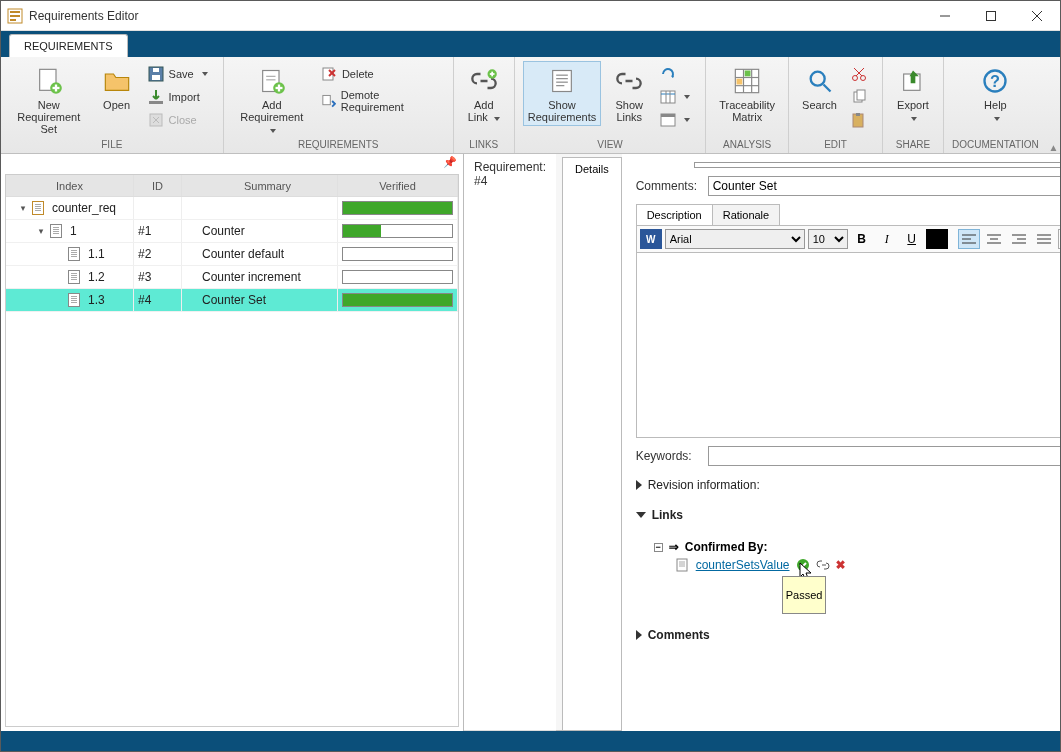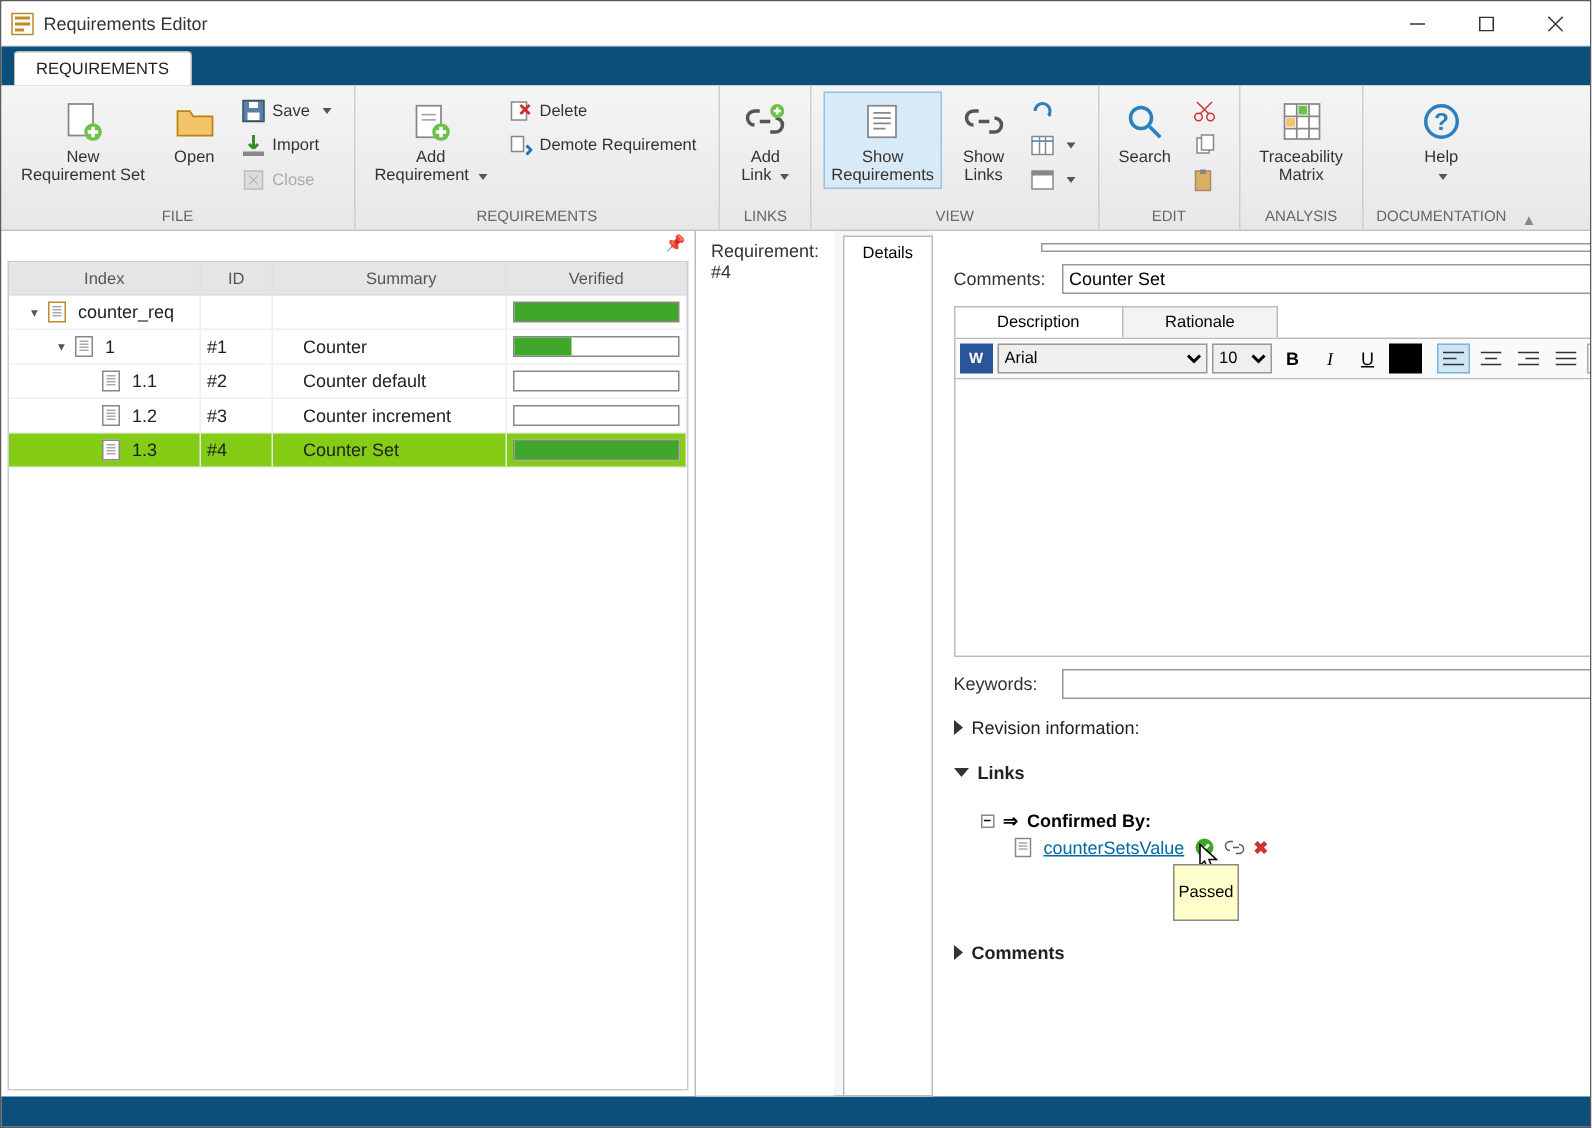--- a/index.html
+++ b/index.html
@@ -36,41 +36,41 @@
   .main { flex:1; display:flex; min-height:0;}
   .left { width:463px; border-right:1px solid #bbb; display:flex; flex-direction:column; background:#fff;}
   .left .pushpin { height:16px; display:flex; justify-content:flex-end; align-items:center; padding-right:6px; color:#666; font-size:11px;}
 
   
   .ttable { flex:1; border:1px solid #ccc; margin:4px; overflow:auto;}
   .thdr { display:flex; background:#e5e5e5; border-bottom:1px solid #ddd; height:22px; font-size:11px; color:#555;}
   .thdr > div { border-right:1px solid #e0e0e0; display:flex; align-items:center; justify-content:center;}
   .c-idx { width:128px;} .c-id { width:48px;} .c-sum{width:140px;margin-left:16px;} .c-ver{flex:1;}
   .trow { display:flex; height:23px; font-size:12px; color:#222; align-items:center; border-bottom:1px solid #f0f0f0;}
-  .trow.sel { background:#84cc16;}
+  .trow.sel { background:#5eead4;}
   .trow > div { border-right:1px solid #eee; height:100%; display:flex; align-items:center; padding:0 4px;}
   .trow .c-idx { gap:4px;}
   .indent { display:inline-block;}
   .exp { width:10px; display:inline-flex; justify-content:center; color:#555; font-size:9px;}
   .docicn { width:12px;height:14px; border:1px solid #888; background:#fff; position:relative;}
   .docicn::after{content:"";position:absolute;top:2px;left:2px;right:2px;height:1px;background:#aaa;box-shadow:0 2px #aaa,0 4px #aaa,0 6px #aaa;}
   .verbar { height:14px; width:100%; border:1px solid #888; background:#fff; position:relative;}
   .verbar .fill { position:absolute; top:0;left:0;bottom:0; background:#3fa72a;}
 
   
   .right { flex:1; display:flex; flex-direction:row; overflow:auto;}
   .reqhdr { font-size:12px; padding:6px 10px; border-bottom:1px solid #ddd; color:#333;}
   .dtabs { display:flex; border-bottom:1px solid #bbb; background:#f6f6f6;}
   .dtabs .dtab { font-size:11px; padding:5px 12px; border:1px solid #bbb; border-bottom:none; background:#fff; margin-left:6px; margin-top:3px;}
   .panel { padding:8px 14px 6px 14px; display:flex; flex-direction:column; gap:8px;}
   .frow { display:flex; align-items:center; gap:10px; font-size:12px;}
   .frow label { width:62px; color:#333;}
   .frow input[type=text] { flex:1; border:1px solid #999; height:20px; font-size:12px; padding:1px 4px;}
   .subtabs { display:flex; border-bottom:1px solid #bbb;}
-  .subtabs .st { font-size:11px; padding:4px 28px; border:1px solid #bbb; background:#f3f3f3; border-bottom:none; margin-right:-1px;}
+  .subtabs .st { font-size:11px; padding:4px 10px; border:1px solid #bbb; background:#f3f3f3; border-bottom:none; margin-right:-1px;}
   .subtabs .st.active { background:#fff;}
   .edbar { display:flex; align-items:center; gap:3px; border:1px solid #bbb; border-top:none; padding:3px; background:#fafafa;}
   .edbar .sel { border:1px solid #999; font-size:11px; height:20px;}
   .tb { width:22px; height:20px; display:flex; align-items:center; justify-content:center; border:1px solid transparent; font-size:12px;}
   .tb.active { background:#cfe6f7; border:1px solid #7fb4d8;}
   .editor { border:1px solid #bbb; border-top:none; height:185px; background:#fff;}
   .sect { font-size:12px; font-weight:bold; color:#222; display:flex; align-items:center; gap:6px; padding:4px 0;}
   .sect .tri { width:0;height:0;border-top:5px solid transparent;border-bottom:5px solid transparent;border-left:6px solid #333;}
   .sect.open .tri { border-left:none; border-top:6px solid #333; border-bottom:none; border-left:5px solid transparent; border-right:5px solid transparent;}
   .linksbody { padding:6px 4px 6px 18px; font-size:12px;}
@@ -265,70 +265,82 @@
             </div>
         </div>
       </div>
       <div class="glabel">VIEW</div>
     </div>
 
     <div class="rgroup">
       <div class="row">
         <div class="bigbtn">
           <svg class="icn" viewBox="0 0 24 24">
-              <circle cx="10" cy="10" r="6" fill="none" stroke="#2a7fbd" stroke-width="2"></circle>
-              <line x1="15" y1="15" x2="21" y2="21" stroke="#2a7fbd" stroke-width="2"></line>
-            </svg>
-          <span>Search</span>
-        </div>
-        <div class="smallcol">
-          <div class="smallbtn">
-              <svg class="si" viewBox="0 0 16 16">
-                <circle cx="4" cy="12" r="2.5" fill="none" stroke="#c33"></circle>
-                <circle cx="12" cy="12" r="2.5" fill="none" stroke="#c33"></circle>
-                <line x1="5" y1="10" x2="13" y2="2" stroke="#c33"></line>
-                <line x1="11" y1="10" x2="3" y2="2" stroke="#c33"></line>
-              </svg>
-            </div>
-          <div class="smallbtn">
-              <svg class="si" viewBox="0 0 16 16">
-                <rect x="3" y="3" width="8" height="10" fill="#fff" stroke="#888"></rect>
-                <rect x="6" y="1" width="8" height="10" fill="#fff" stroke="#888"></rect>
-              </svg>
-            </div>
-          <div class="smallbtn">
-              <svg class="si" viewBox="0 0 16 16">
-                <rect x="2" y="2" width="10" height="13" fill="#d8b060" stroke="#a87"></rect>
-                <rect x="5" y="1" width="4" height="3" fill="#888"></rect>
-              </svg>
-            </div>
-        </div>
-      </div>
-      <div class="glabel">EDIT</div>
-    </div>
-
-    <div class="rgroup">
-      <div class="row">
-        <div class="bigbtn">
-          <svg class="icn" viewBox="0 0 24 24">
               <rect x="2" y="2" width="20" height="20" fill="#fff" stroke="#888"></rect>
               <line x1="2" y1="9" x2="22" y2="9" stroke="#888"></line>
               <line x1="2" y1="16" x2="22" y2="16" stroke="#888"></line>
               <line x1="9" y1="2" x2="9" y2="22" stroke="#888"></line>
               <line x1="16" y1="2" x2="16" y2="22" stroke="#888"></line>
               <rect x="10" y="3" width="5" height="5" fill="#6cc24a"></rect>
               <rect x="3" y="10" width="5" height="5" fill="#f5c36a"></rect>
             </svg>
           <span style="white-space:pre-line">Traceability
 Matrix</span>
         </div>
       </div>
       <div class="glabel">ANALYSIS</div>
     </div>
 
+    <div class="rgroup">
+      <div class="row">
+        <div class="bigbtn">
+          <svg class="icn" viewBox="0 0 24 24">
+              <circle cx="10" cy="10" r="6" fill="none" stroke="#2a7fbd" stroke-width="2"></circle>
+              <line x1="15" y1="15" x2="21" y2="21" stroke="#2a7fbd" stroke-width="2"></line>
+            </svg>
+          <span>Search</span>
+        </div>
+        <div class="smallcol">
+          <div class="smallbtn">
+              <svg class="si" viewBox="0 0 16 16">
+                <circle cx="4" cy="12" r="2.5" fill="none" stroke="#c33"></circle>
+                <circle cx="12" cy="12" r="2.5" fill="none" stroke="#c33"></circle>
+                <line x1="5" y1="10" x2="13" y2="2" stroke="#c33"></line>
+                <line x1="11" y1="10" x2="3" y2="2" stroke="#c33"></line>
+              </svg>
+            </div>
+          <div class="smallbtn">
+              <svg class="si" viewBox="0 0 16 16">
+                <rect x="3" y="3" width="8" height="10" fill="#fff" stroke="#888"></rect>
+                <rect x="6" y="1" width="8" height="10" fill="#fff" stroke="#888"></rect>
+              </svg>
+            </div>
+          <div class="smallbtn">
+              <svg class="si" viewBox="0 0 16 16">
+                <rect x="2" y="2" width="10" height="13" fill="#d8b060" stroke="#a87"></rect>
+                <rect x="5" y="1" width="4" height="3" fill="#888"></rect>
+              </svg>
+            </div>
+        </div>
+      </div>
+      <div class="glabel">EDIT</div>
+    </div>
+
+    <div class="rgroup">
+      <div class="row">
+        <div class="bigbtn">
+          <svg class="icn" viewBox="0 0 24 24">
+              <rect x="4" y="6" width="14" height="14" fill="#fff" stroke="#888"></rect>
+              <path d="M12 3l5 5h-3v6h-4V8H9z" fill="#3a8a2c"></path>
+            </svg>
+          <span><span>Export</span><br><span class="caret"></span></span>
+        </div>
+      </div>
+      <div class="glabel">SHARE</div>
+    </div>
 
     <div class="rgroup" style="border-right:none;">
       <div class="row">
         <div class="bigbtn">
           <svg class="icn" viewBox="0 0 24 24">
               <circle cx="12" cy="12" r="9" fill="none" stroke="#2a7fbd" stroke-width="2"></circle>
               <text x="12" y="17" text-anchor="middle" font-size="14" fill="#2a7fbd" font-weight="bold">?</text>
             </svg>
           <span><span>Help</span><br><span class="caret"></span></span>
         </div>

